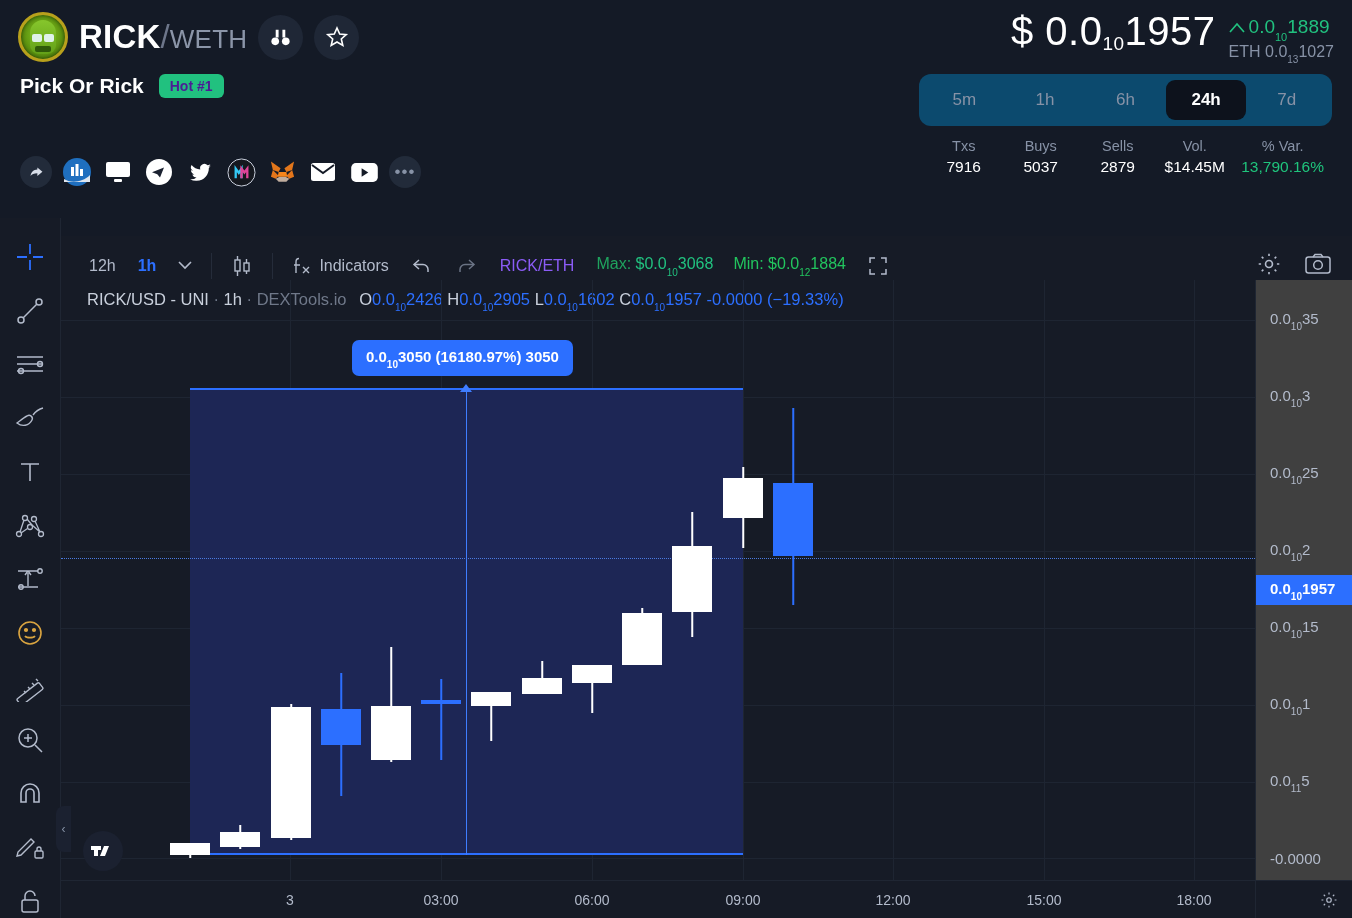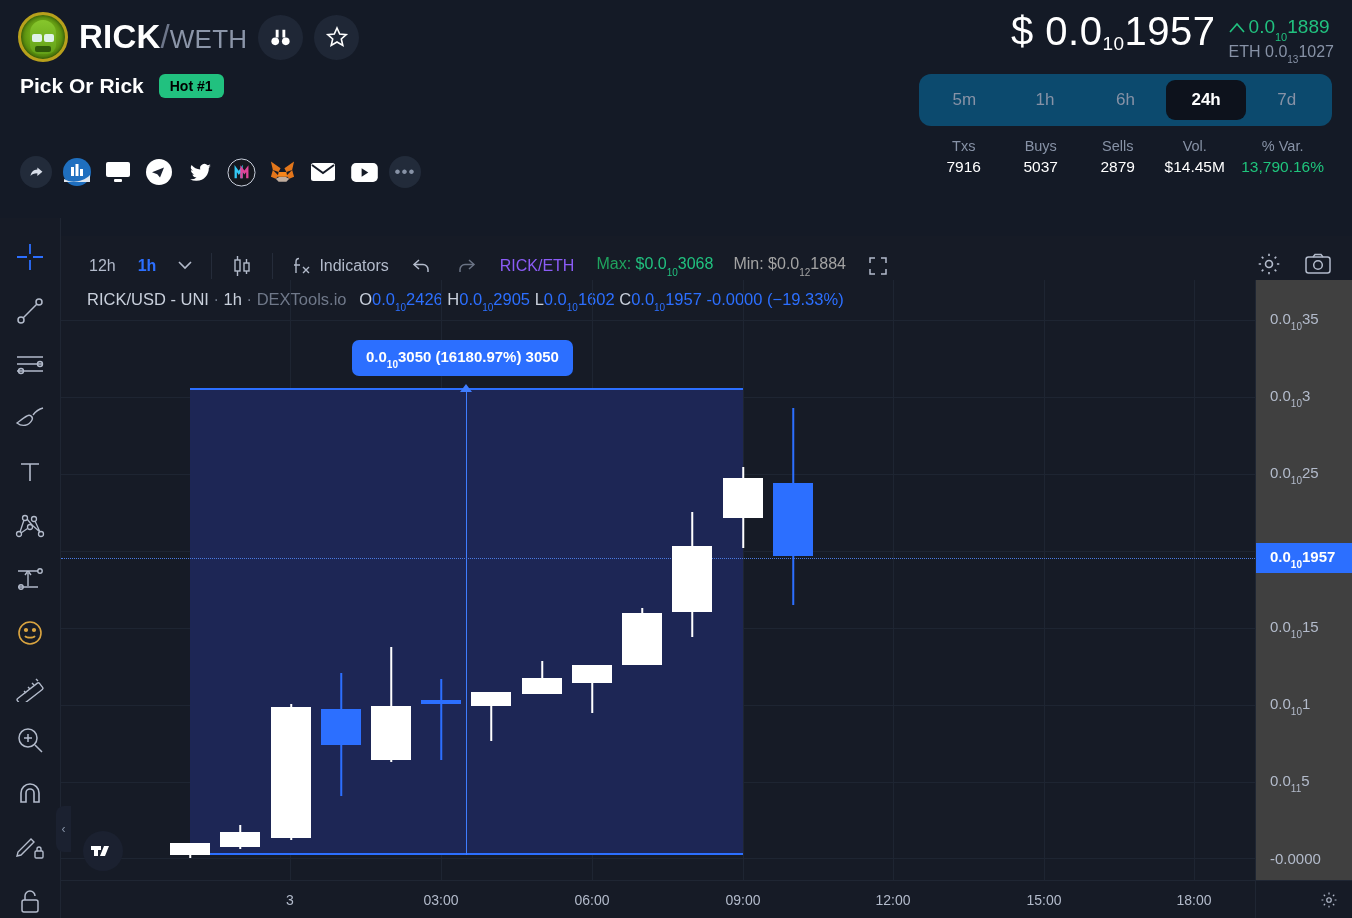--- a/index.html
+++ b/index.html
@@ -43,21 +43,21 @@
   .round-btn {
     width: 45px; height: 45px; border-radius: 50%;
     background: #1f2736; display: flex; align-items: center; justify-content: center;
     cursor: pointer;
   }
   .round-btn svg { display: block; }
 
   .name-row { position: absolute; left: 20px; top: 74px; display: flex; align-items: center; gap: 15px; }
   .proj-name { font-size: 21px; font-weight: bold; color: #ffffff; }
   .hot-badge {
-    background: #21c17f; color: #000000; font-size: 14px; font-weight: bold;
+    background: #21c17f; color: #4c1d95; font-size: 14px; font-weight: bold;
     border-radius: 6px; padding: 5px 11px; line-height: 1;
   }
 
   .addr-row { position: absolute; left: 20px; top: 113px; display: flex; align-items: center; gap: 8px;
               font-size: 14.5px; color: #8792a6; }
   .addr-row .dot { color: #5b6578; margin: 0 3px; }
   .copy-ic { cursor: pointer; display: inline-flex; }
 
   .social-row { position: absolute; left: 20px; top: 156px; display: flex; align-items: center; gap: 9px; }
   .soc { width: 32px; height: 32px; border-radius: 50%; display: flex; align-items: center; justify-content: center;
@@ -94,21 +94,21 @@
     position: absolute; left: 0; top: 236px; width: 1352px; height: 62px;
     background: #161b26; display: flex; align-items: center; border-bottom: 3px solid #15803d;
   }
   .tb-left { display: flex; align-items: center; gap: 0; padding-left: 78px; }
   .tb-item { color: #b3bbcb; font-size: 16px; padding: 7px 11px; cursor: pointer; display: flex; align-items: center; gap: 7px; }
   .tb-item.active { color: #2c6fff; font-weight: bold; }
   .tb-sep { width: 1px; height: 26px; background: #252c3a; margin: 0 8px; }
   .tb-cyan { color: #8b5cf6; font-weight: normal; font-size: 16px; padding: 0 12px; }
   .tb-green { color: #1fa35e; font-size: 16px; padding: 0 10px; }
   .tb-green b { color: #21c17f; font-weight: normal; }
-  .tb-red { color: #a3a3a3; font-size: 16px; padding: 0 10px; }
+  .tb-red { color: #22c55e; font-size: 16px; padding: 0 10px; }
   .tb-right { margin-left: auto; display: flex; align-items: center; gap: 22px; padding-right: 20px; }
 
   
   .left-tools {
     position: absolute; left: 0; top: 218px; width: 61px; height: 700px;
     background: #161b26; border-right: 1px solid #1f2633;
     display: flex; flex-direction: column; align-items: center; padding-top: 22px; gap: 20px;
   }
   .lt { width: 40px; height: 34px; display: flex; align-items: center; justify-content: center; cursor: pointer; }
 
@@ -161,21 +161,21 @@
 
   
   .price-axis {
     position: absolute; left: 1255px; top: 280px; width: 97px; height: 600px;
     background: #404040; border-left: 1px solid #1f2633;
   }
   .pa-lbl { position: absolute; left: 14px; color: #b3bbcb; font-size: 15px; transform: translateY(-50%); }
   .pa-lbl sub { font-size: 10px; position: relative; top: 2px; }
   .pa-cur {
     position: absolute; left: 0; width: 97px; background: #2c6fff; color: #fff; font-size: 15px;
-    font-weight: bold; padding: 5px 0 5px 14px; transform: translateY(-50%);
+    font-weight: bold; padding: 5px 0 5px 14px; transform: translateY(-50%); margin-top: 32px;
   }
   .pa-cur sub { font-size: 10px; position: relative; top: 2px; }
 
   
   .time-axis {
     position: absolute; left: 61px; top: 880px; width: 1291px; height: 38px;
     background: #161b26; border-top: 1px solid #1f2633;
   }
   .ta-lbl { position: absolute; top: 11px; color: #b3bbcb; font-size: 14px; transform: translateX(-50%); }
   .ta-div { position: absolute; left: 1194px; top: 0; width: 1px; height: 38px; background: #1f2633; }

